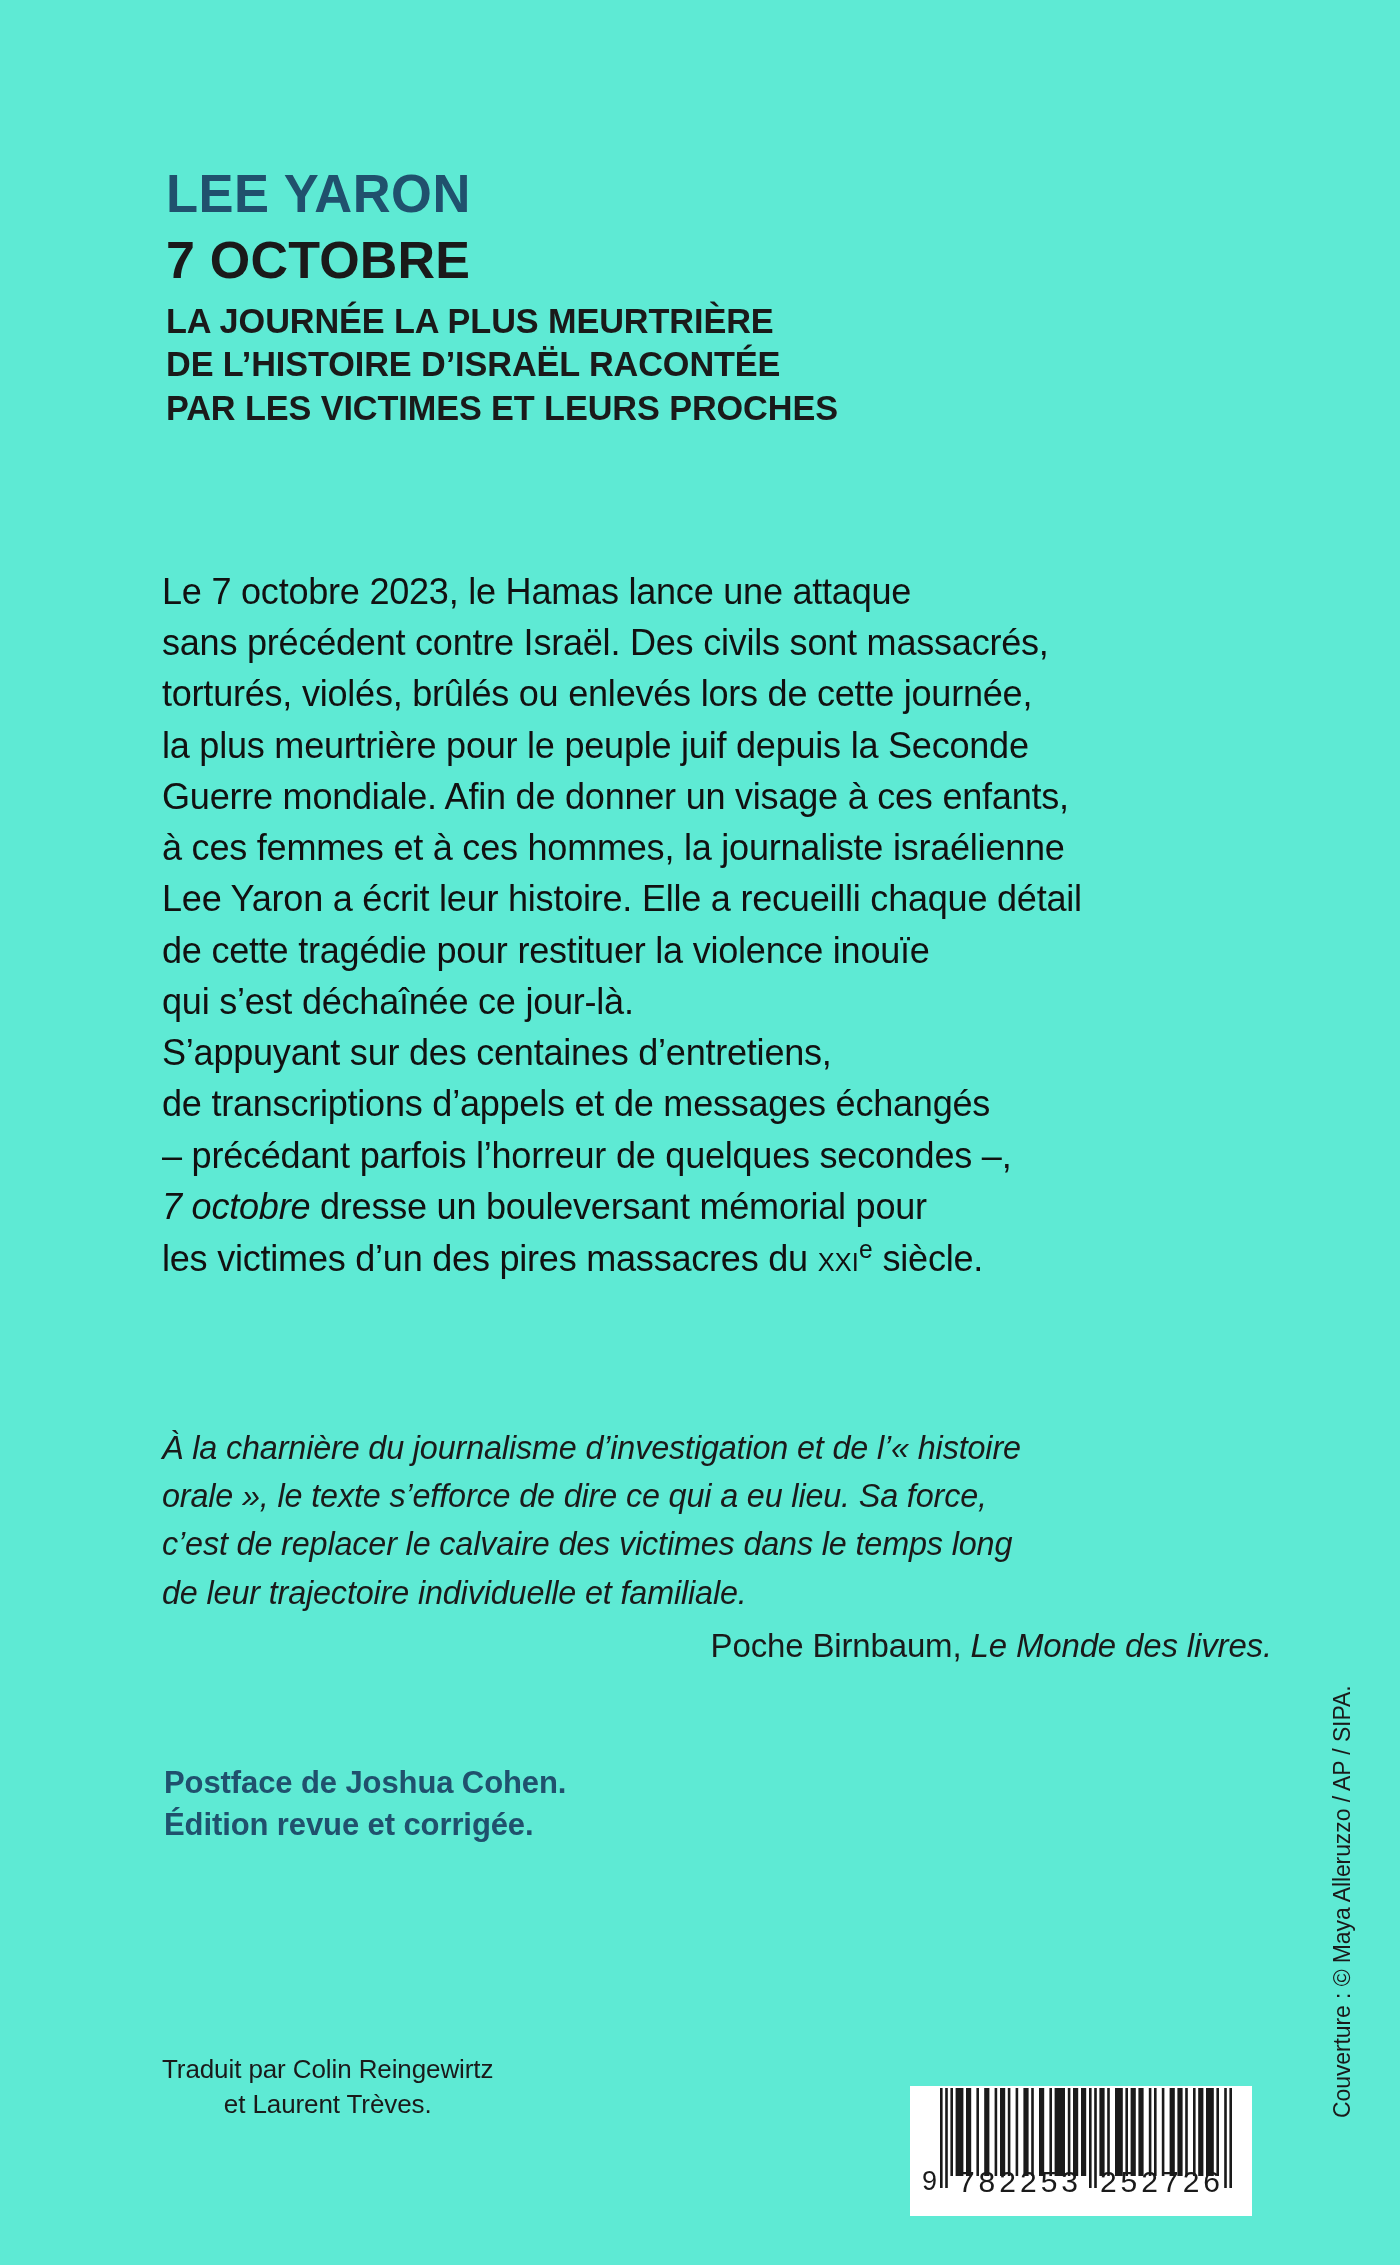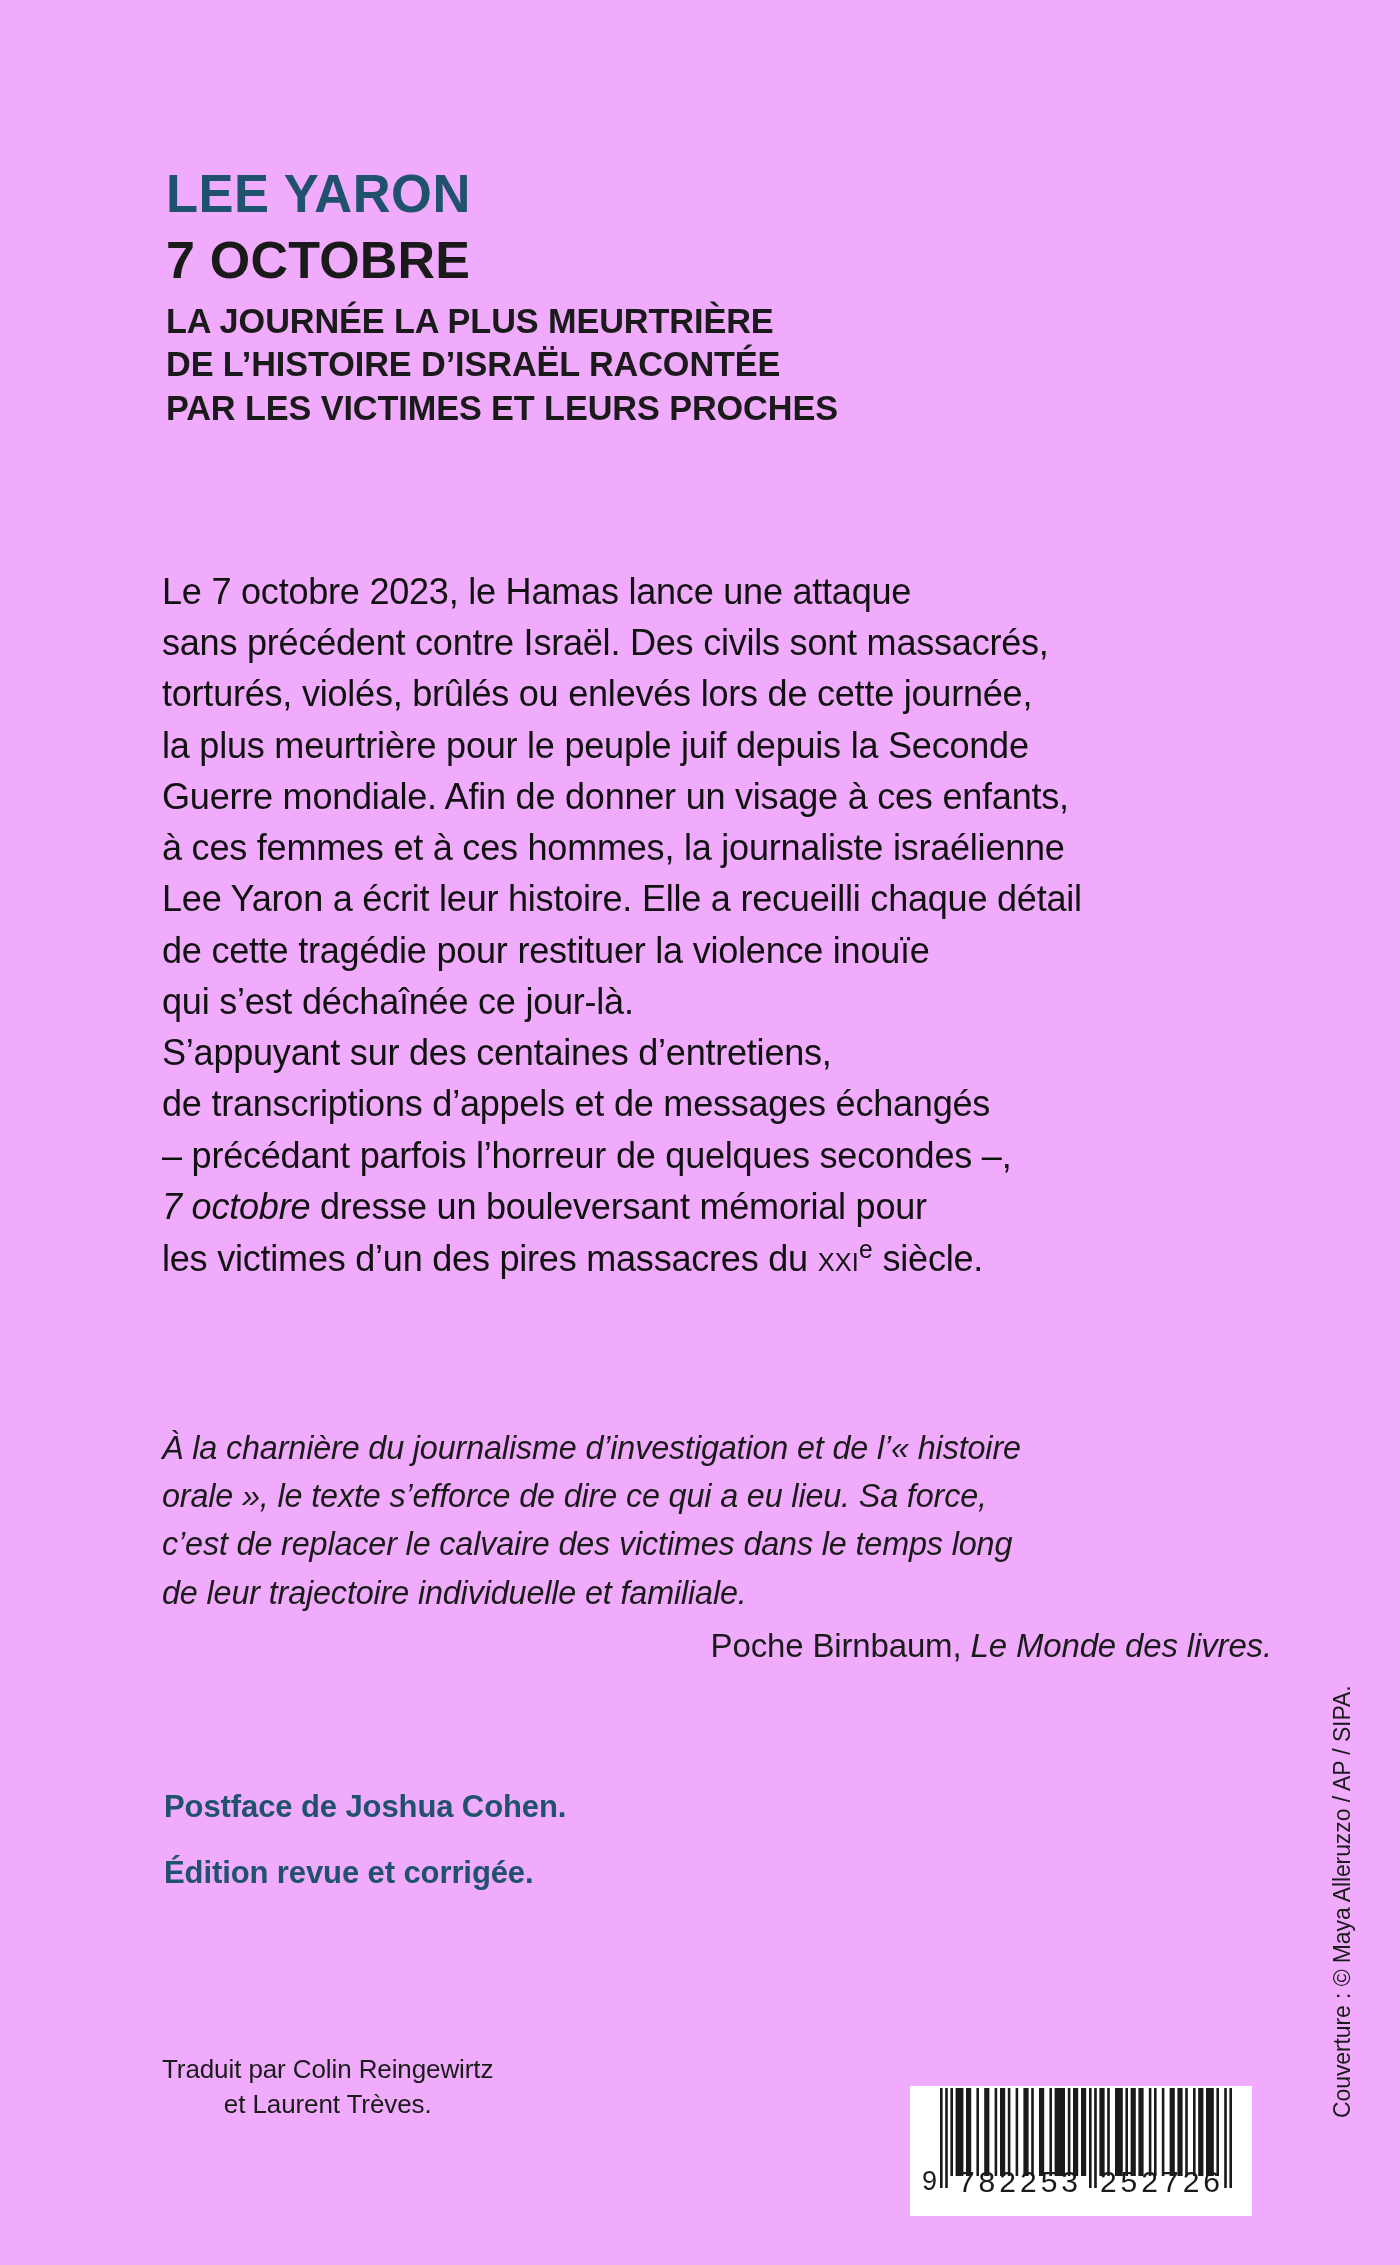--- a/index.html
+++ b/index.html
@@ -9,21 +9,21 @@
   }
   body {
     font-family: "Liberation Sans", sans-serif;
     -webkit-font-smoothing: antialiased;
   }
 
   .page {
     position: relative;
     width: 1400px;
     height: 2265px;
-    background: #f0abfc;
+    background: #5eead4;
     overflow: hidden;
     box-sizing: border-box;
   }
 
   
   .header {
     position: absolute;
     left: 166px;
     top: 168px;
     width: 880px;
@@ -132,21 +132,21 @@
   .notes {
     position: absolute;
     left: 164px;
     top: 1762px;
     color: #20516d;
     font-weight: bold;
     font-size: 31px;
     line-height: 1.35;
     letter-spacing: -0.1px;
   }
-  .notes .nline { display: block; white-space: nowrap; margin-top: 24px; }
+  .notes .nline { display: block; white-space: nowrap; }
 
   
   .translator {
     position: absolute;
     left: 162px;
     top: 2052px;
     color: #1a1a1a;
     font-size: 26px;
     line-height: 1.34;
     letter-spacing: -0.1px;

